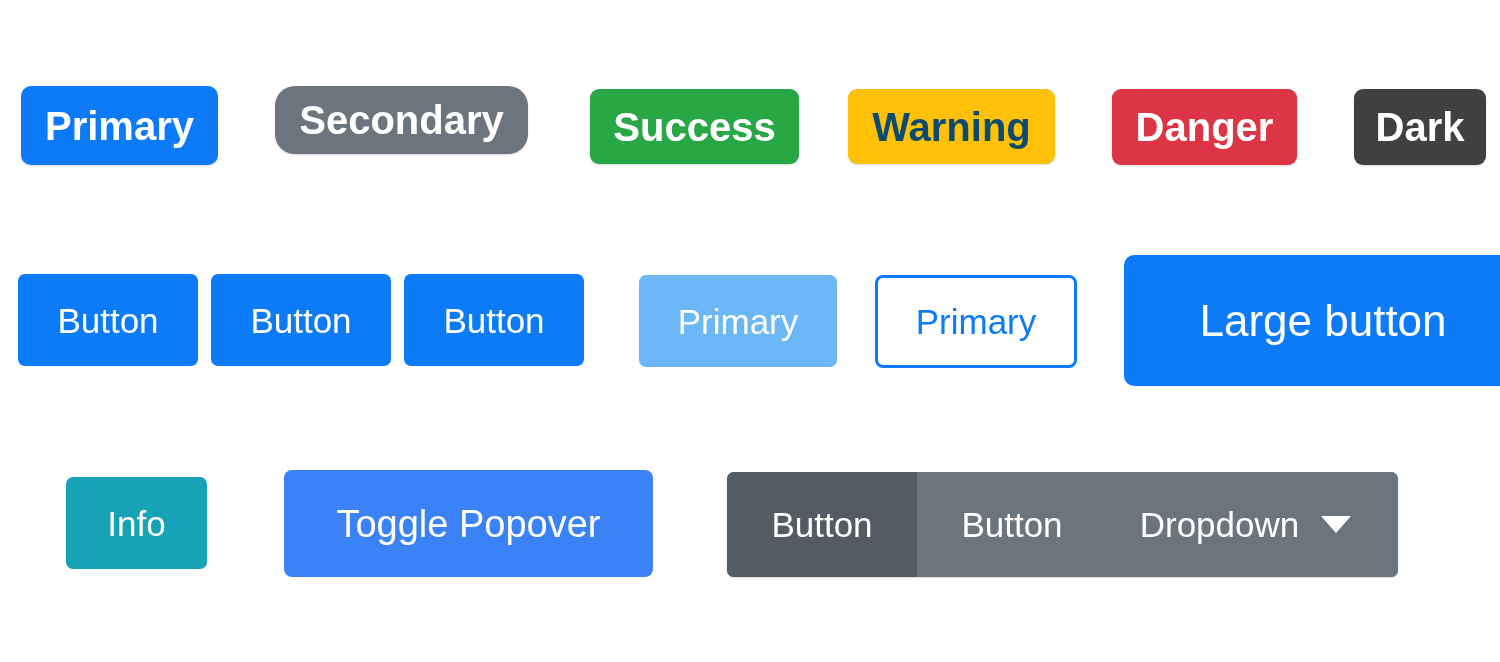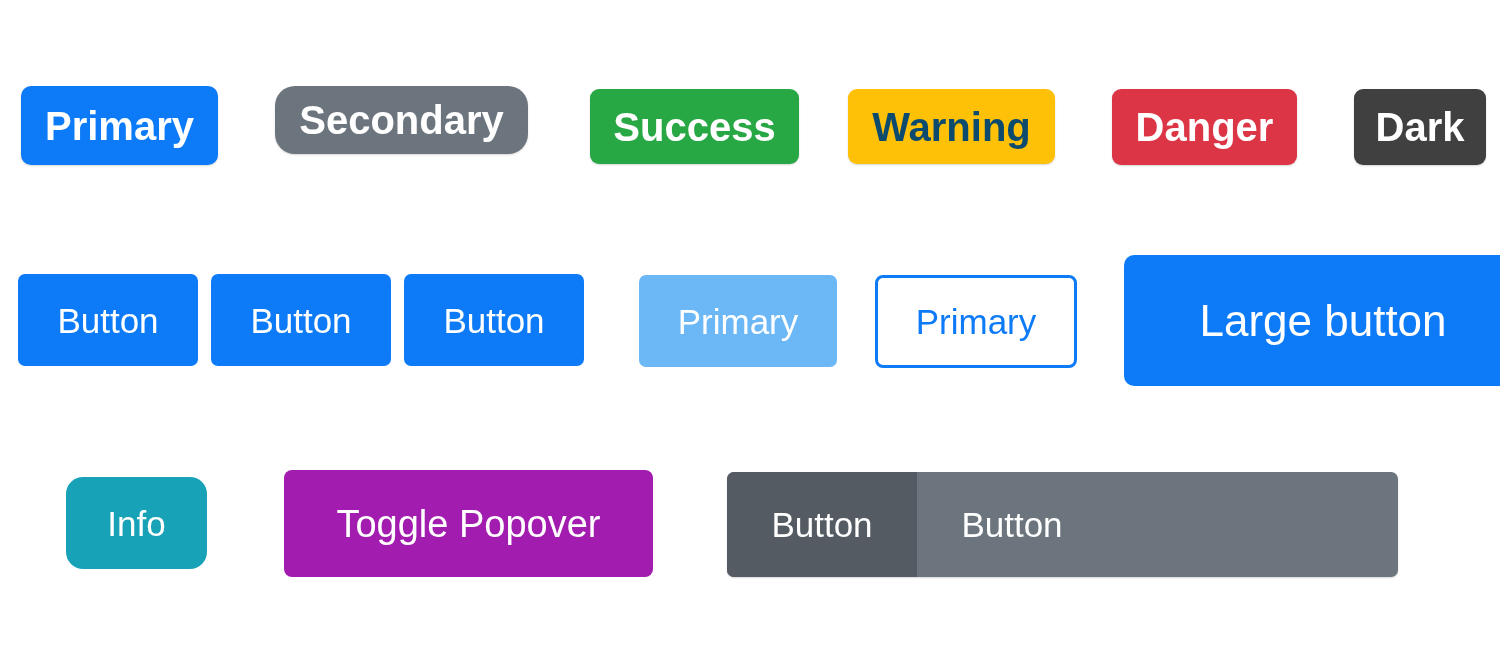--- a/index.html
+++ b/index.html
@@ -89,26 +89,26 @@
   
   .row3 .btn {
     font-weight: normal;
     color: #ffffff;
   }
 
   #btn-info {
     left: 66px; top: 477px; width: 141px; height: 92px;
     background: #17a2b8;
     font-size: 35px;
-    border-radius: 17px;
+    border-radius: 7px;
   }
 
   #btn-toggle-popover {
     left: 284px; top: 470px; width: 369px; height: 107px;
-    background: #a21caf;
+    background: #3b82f6;
     font-size: 38px;
     border-radius: 8px;
   }
 
   
   .btn-group {
     position: absolute;
     left: 727px;
     top: 472px;
     width: 671px;
@@ -189,16 +189,20 @@
   <div class="row3">
     <button class="btn" id="btn-info">Info</button>
 
     <button class="btn" id="btn-toggle-popover">Toggle Popover</button>
 
     <div class="btn-group">
       <button class="grp-btn" id="grp-btn-1">Button</button>
 
       <button class="grp-btn" id="grp-btn-2">Button</button>
 
+      <button class="grp-btn" id="grp-dropdown">
+        <span>Dropdown</span>
+        <span class="caret"></span>
+      </button>
     </div>
   </div>
 
 </div>
 
 </body></html>

